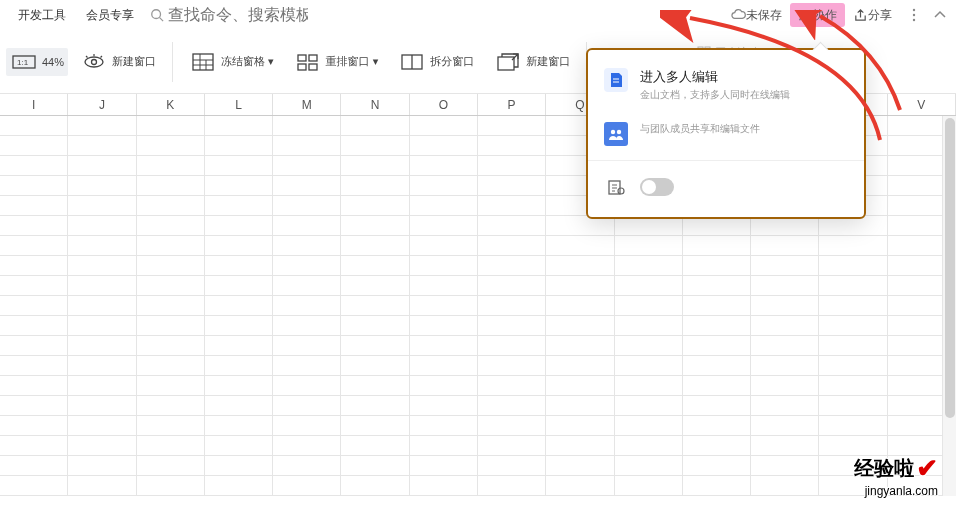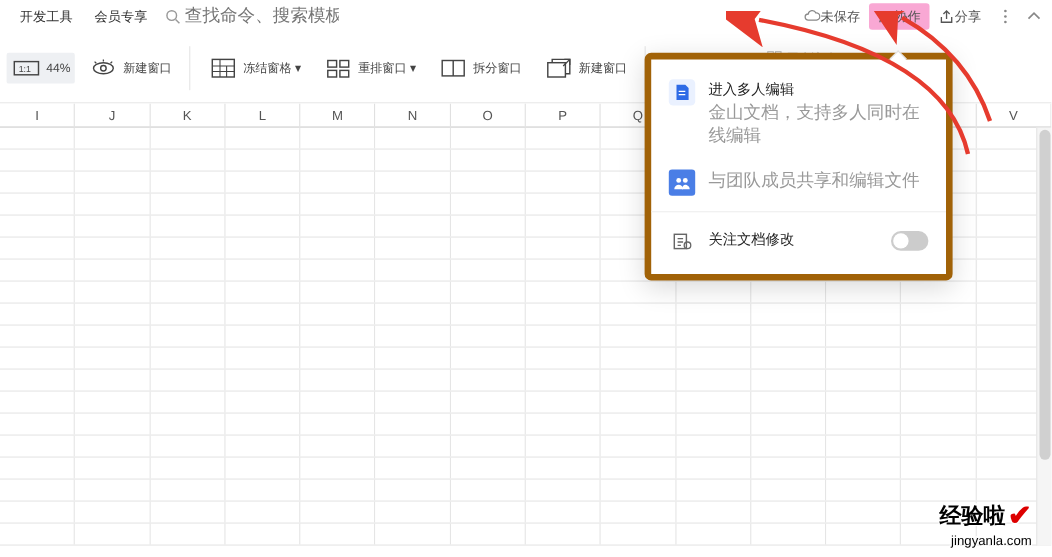--- a/index.html
+++ b/index.html
@@ -24,27 +24,27 @@
 .dis-row{display:flex;flex-direction:column;gap:4px;justify-content:center;padding:0 6px}
 .dis-item{display:flex;align-items:center;gap:4px;font-size:11px}
 .grid-area{position:relative;height:412px;overflow:hidden}
 .col-headers{height:22px;display:flex;border-bottom:1px solid #ccc;background:#fff}
 .ch{width:70px;border-right:1px solid #e0e0e0;display:flex;align-items:center;justify-content:center;font-size:12px;color:#555}
 .rows{}
 .row{height:20px;display:flex;border-bottom:1px solid #e5e5e5}
 .cell{width:70px;border-right:1px solid #e5e5e5}
 .vscroll{position:absolute;right:0;top:22px;width:14px;height:380px;background:#f5f5f5;border-left:1px solid #e5e5e5}
 .vthumb{width:10px;margin:2px;height:300px;background:#d0d0d0;border-radius:5px}
-.dropdown{position:absolute;top:48px;right:90px;width:280px;background:#fff;border:6px solid #a16207;border-radius:6px;box-shadow:0 6px 24px rgba(0,0,0,0.15);padding:8px 0;z-index:10}
+.dropdown{position:absolute;top:48px;right:90px;width:280px;background:#fff;border:2px solid #a16207;border-radius:6px;box-shadow:0 6px 24px rgba(0,0,0,0.15);padding:8px 0;z-index:10}
 .dropdown::before{content:"";position:absolute;top:-6px;right:38px;width:10px;height:10px;background:#fff;border-left:1px solid #e0e0e0;border-top:1px solid #e0e0e0;transform:rotate(45deg)}
 .dd-item{display:flex;padding:10px 16px;gap:12px;cursor:pointer}
 .dd-ic{width:24px;height:24px;flex-shrink:0;border-radius:4px;display:flex;align-items:center;justify-content:center}
 .dd-txt{flex:1}
 .dd-title{font-size:13px;color:#222;margin-bottom:2px}
-.dd-sub{font-size:16px;color:#999}
+.dd-sub{font-size:10px;color:#999}
 .dd-toggle{display:flex;align-items:center;padding:10px 16px;gap:12px}
 .toggle{width:34px;height:18px;background:#ccc;border-radius:9px;position:relative;cursor:pointer}
 .toggle::after{content:"";position:absolute;width:14px;height:14px;background:#fff;border-radius:50%;top:2px;left:2px}
 .arrow{position:absolute;pointer-events:none;z-index:20}
 .watermark{position:absolute;right:18px;bottom:8px;z-index:30;text-align:right}
 .wm1{font-size:20px;font-weight:bold;color:#000;text-shadow:1px 1px 0 #fff,-1px -1px 0 #fff,1px -1px 0 #fff,-1px 1px 0 #fff;display:flex;align-items:center;gap:2px}
 .wm1 .ck{color:#d00;font-size:26px}
 .wm2{font-size:12px;color:#000;text-shadow:1px 1px 0 #fff,-1px -1px 0 #fff}
 .dd-sep{height:1px;background:#eee;margin:4px 0}
 </style>
@@ -539,21 +539,20 @@
   </div>
   <div class="dd-sep"></div>
   <div class="dd-toggle">
     <div class="dd-ic">
       <svg width="18" height="18" viewBox="0 0 18 18">
           <rect x="2" y="3" width="11" height="13" fill="none" stroke="#666" stroke-width="1.3"></rect>
           <path d="M5 7h5M5 10h5M5 13h3" stroke="#666" stroke-width="1.2"></path>
           <circle cx="14" cy="13" r="3" fill="none" stroke="#666" stroke-width="1.2"></circle>
         </svg>
     </div>
-    <div class="dd-title" style="flex:1">关注文档修改</div>
     <div class="toggle"></div>
   </div>
 </div>
 
 <svg class="arrow" style="top:10px;left:660px" width="230" height="150">
   <defs>
       <marker id="ah1" markerWidth="12" markerHeight="12" refX="2" refY="6" orient="auto">
         <path d="M0 0L12 6L0 12L3 6z" fill="#e63b2e"></path>
       </marker>
     </defs>

